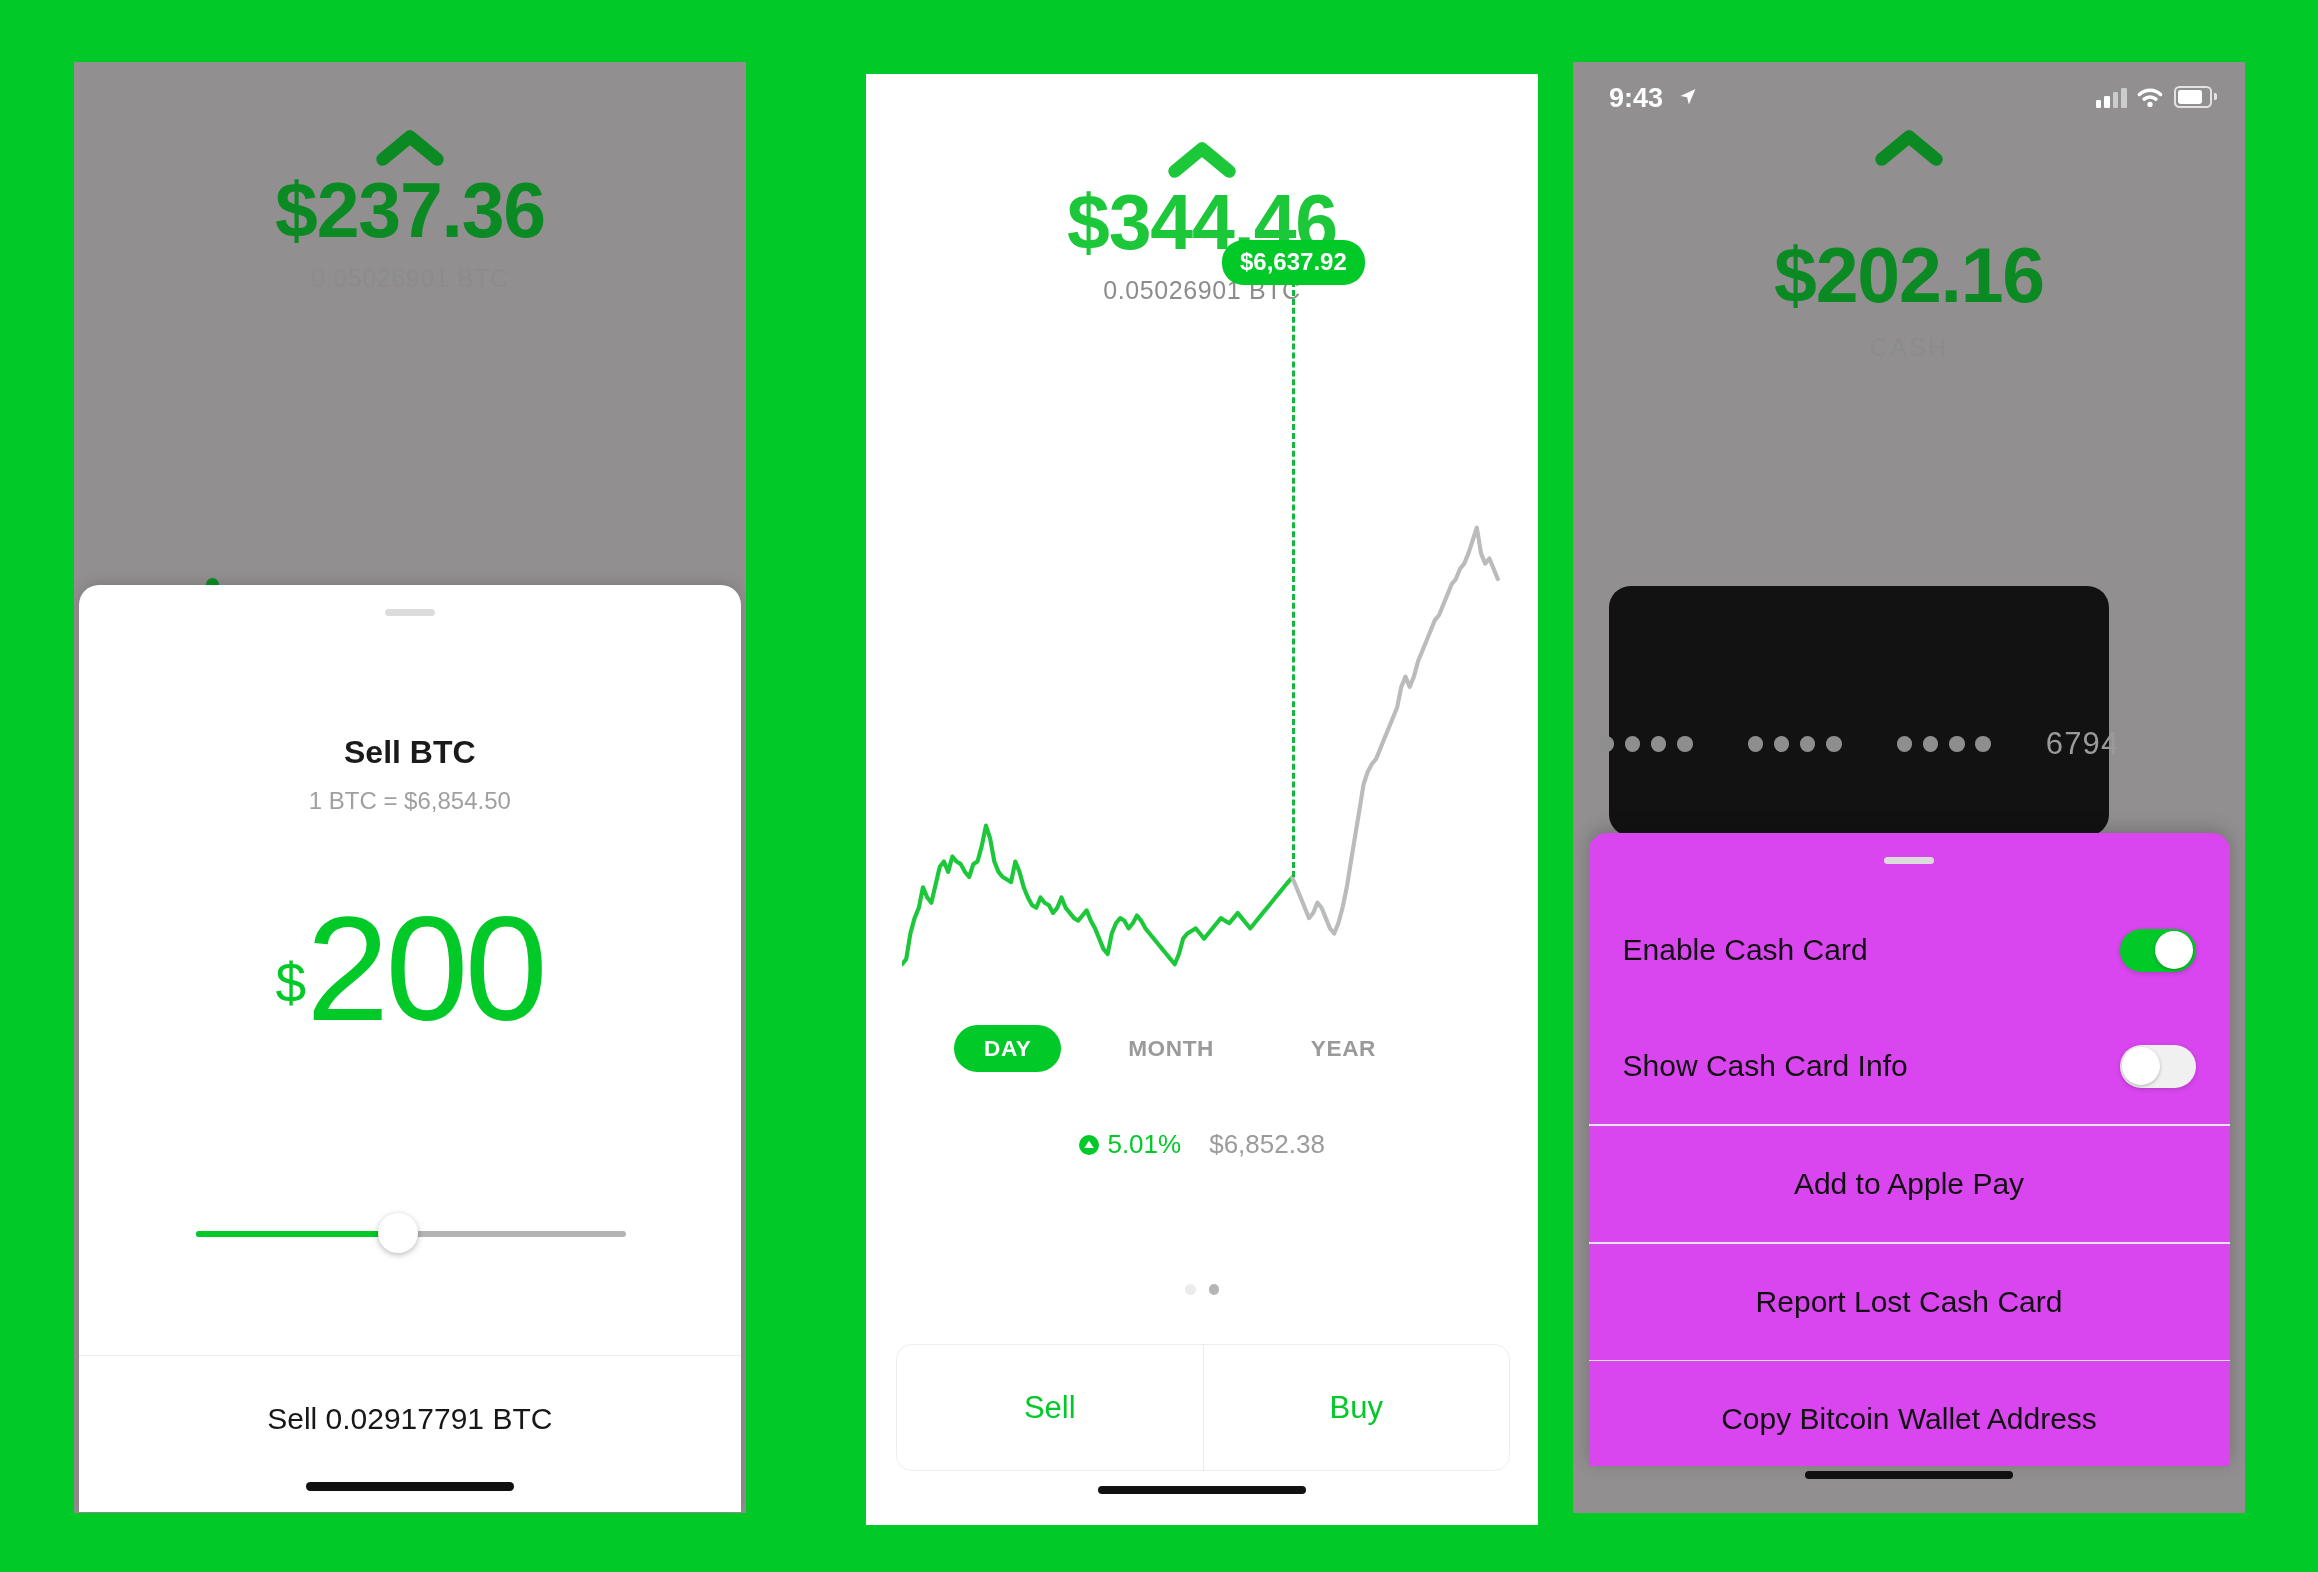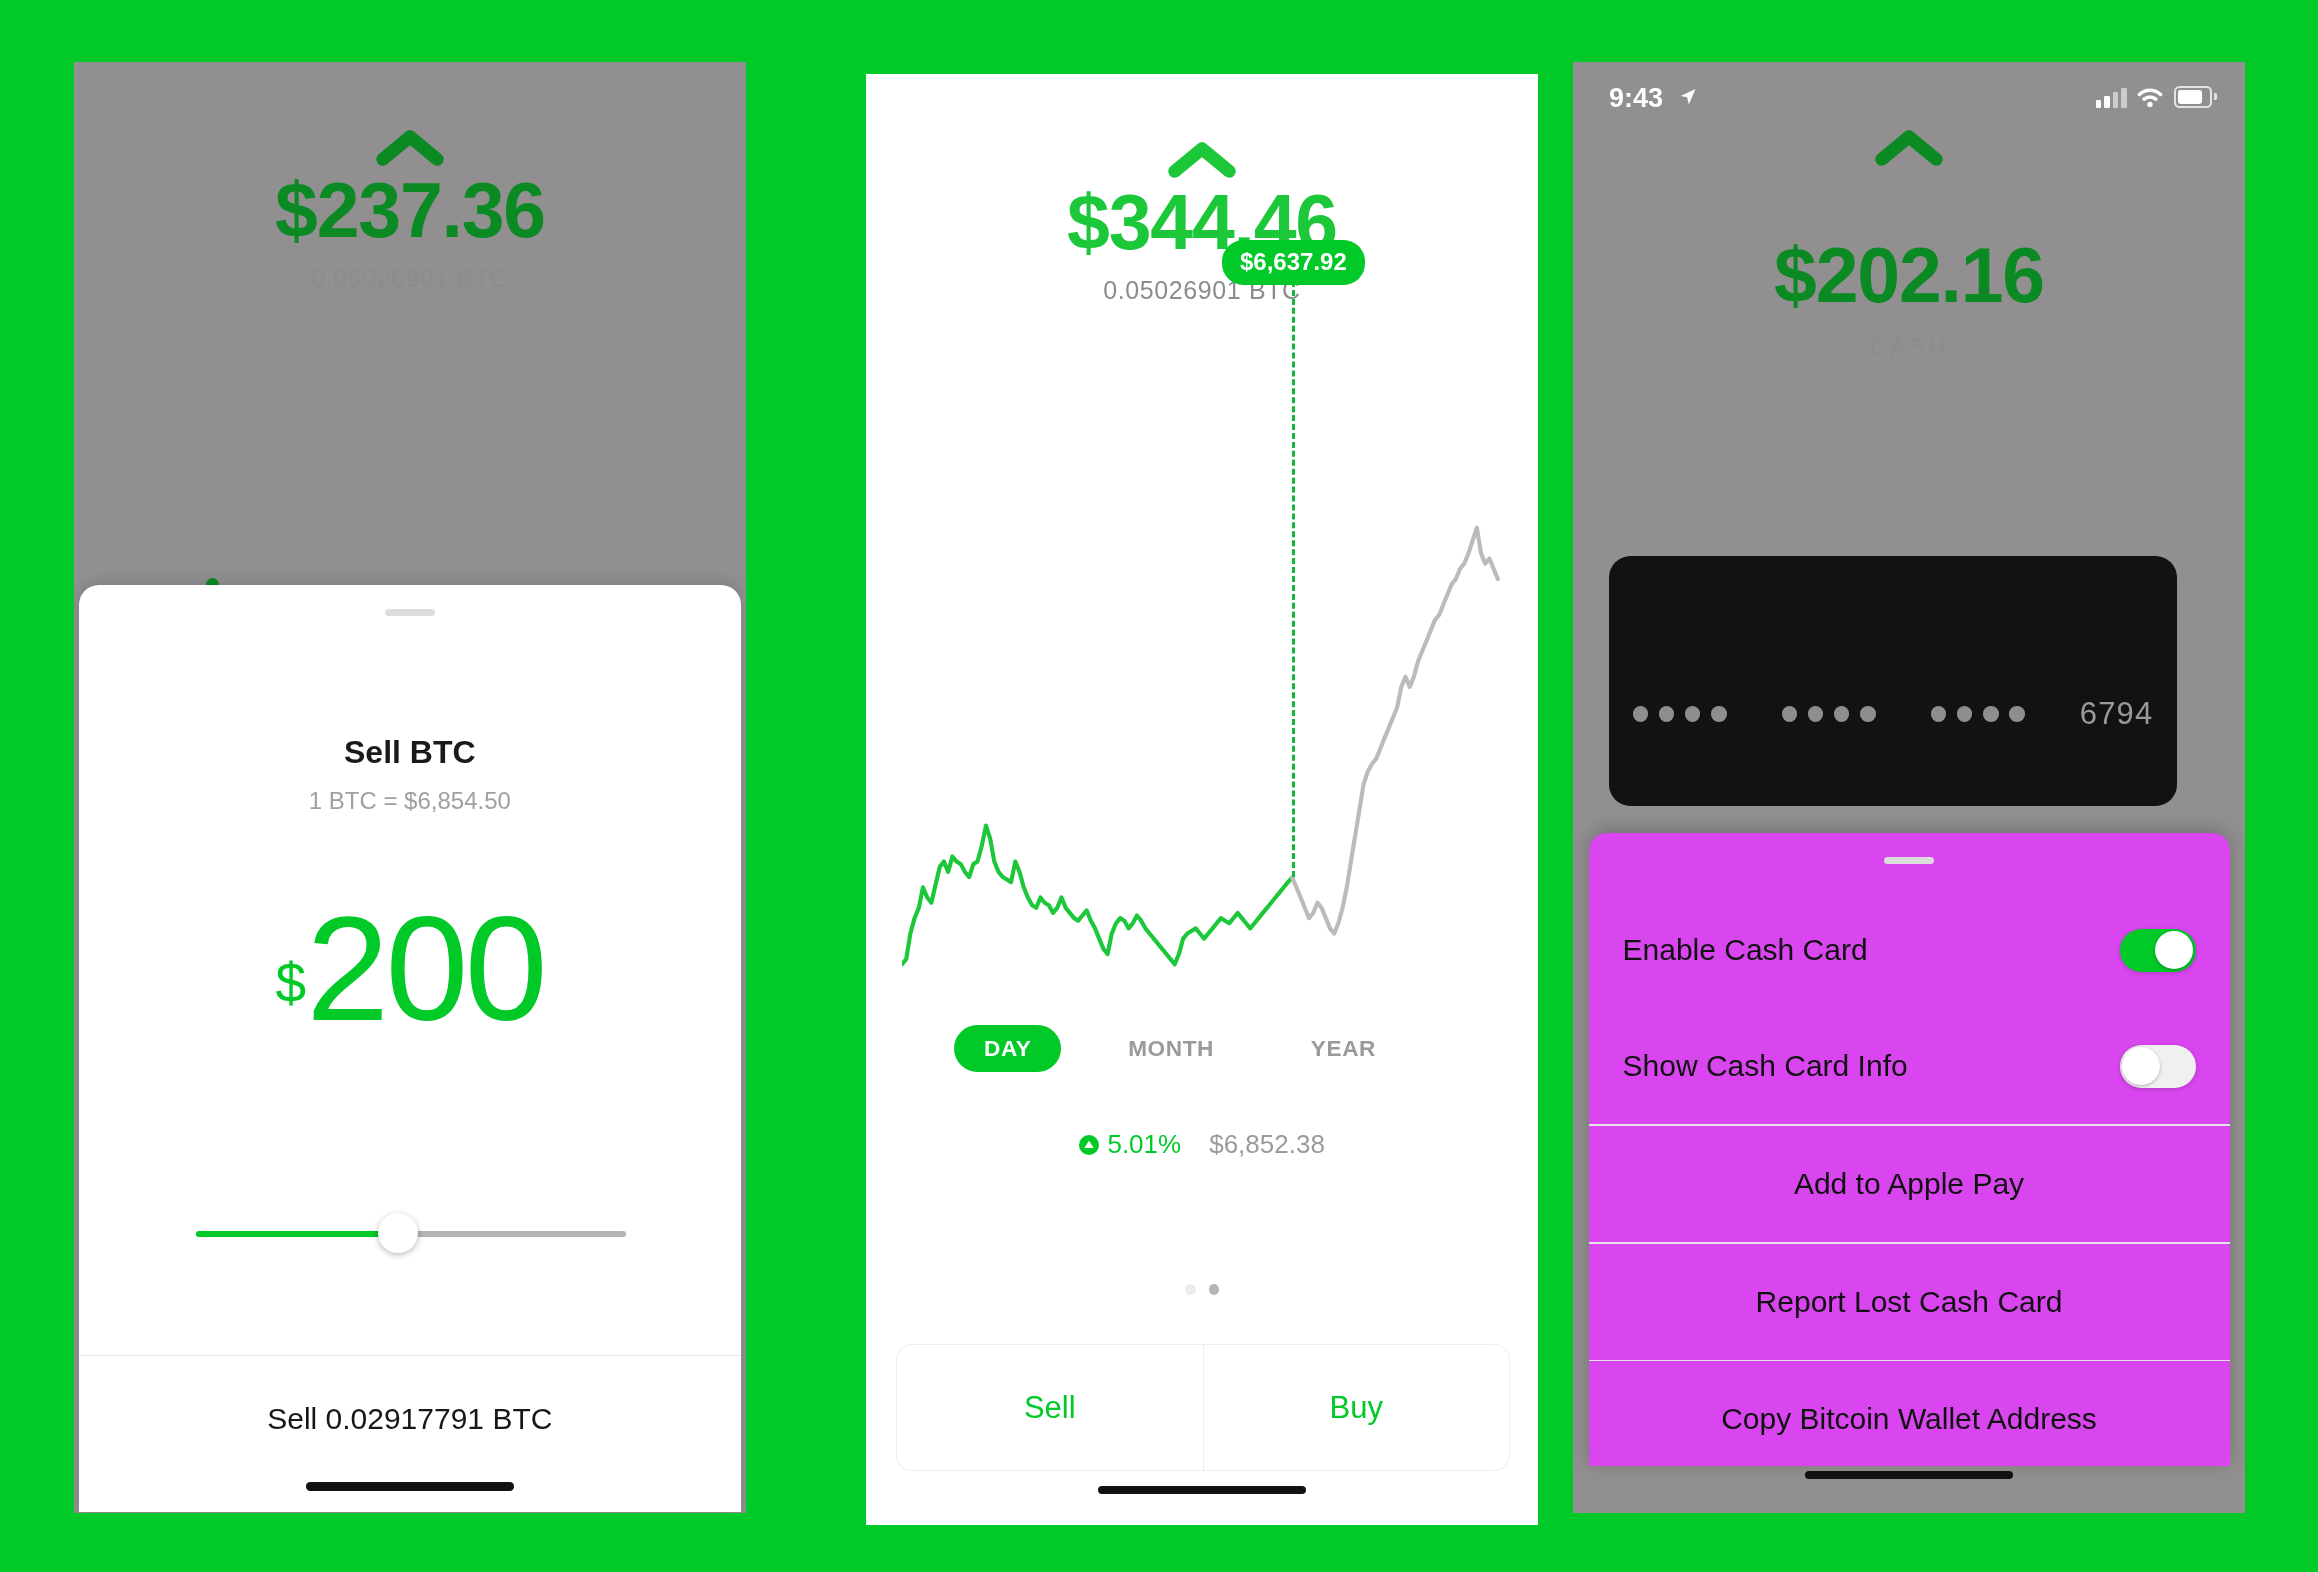--- a/index.html
+++ b/index.html
@@ -292,21 +292,21 @@
 
   <div class="chev" style="top:65px;">
     <svg width="71" height="42" viewBox="0 0 120 70">
       <path d="M14 54 L60 16 L106 54" fill="none" stroke="#0B8A23" stroke-width="22" stroke-linecap="round" stroke-linejoin="round"></path>
     </svg>
   </div>
 
   <div class="bigbal" style="top:175px;font-size:77px;color:#0B8A23;">$202.16</div>
   <div class="subbal" style="top:271px;font-size:25px;letter-spacing:2.4px;">CASH</div>
 
-  <div class="card" style="left:36px;top:494px;width:568px;height:250px;">
+  <div class="card" style="left:36px;top:524px;width:500px;height:250px;">
     <div class="card-row" style="top:140px;">
       <span class="dgroup">
           <b></b>
           <b></b>
           <b></b>
           <b></b>
         </span>
       <span class="dgroup">
           <b></b>
           <b></b>

